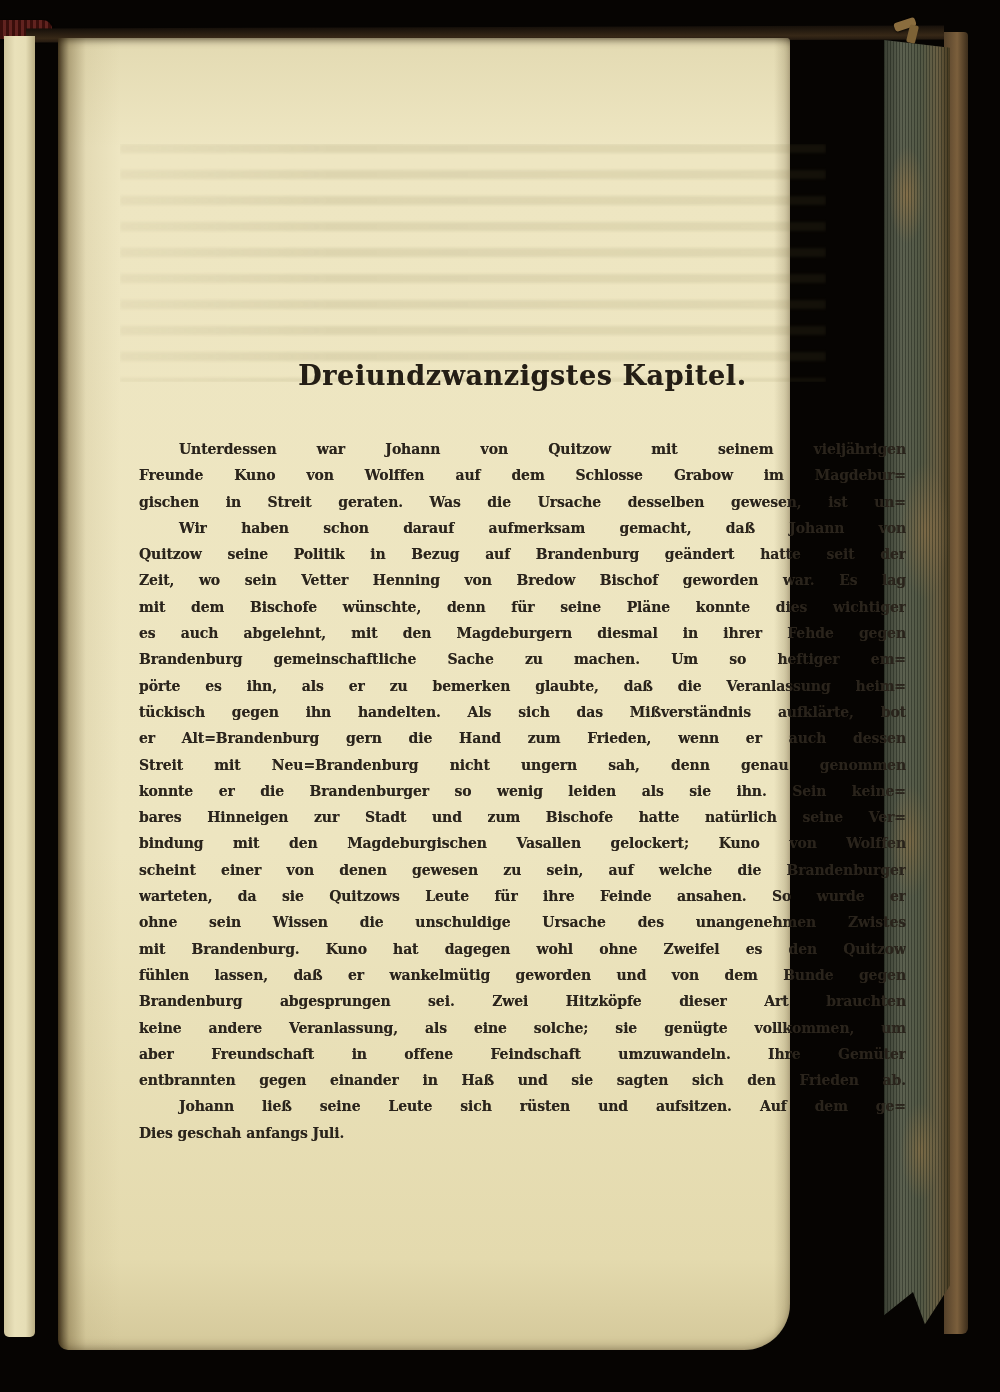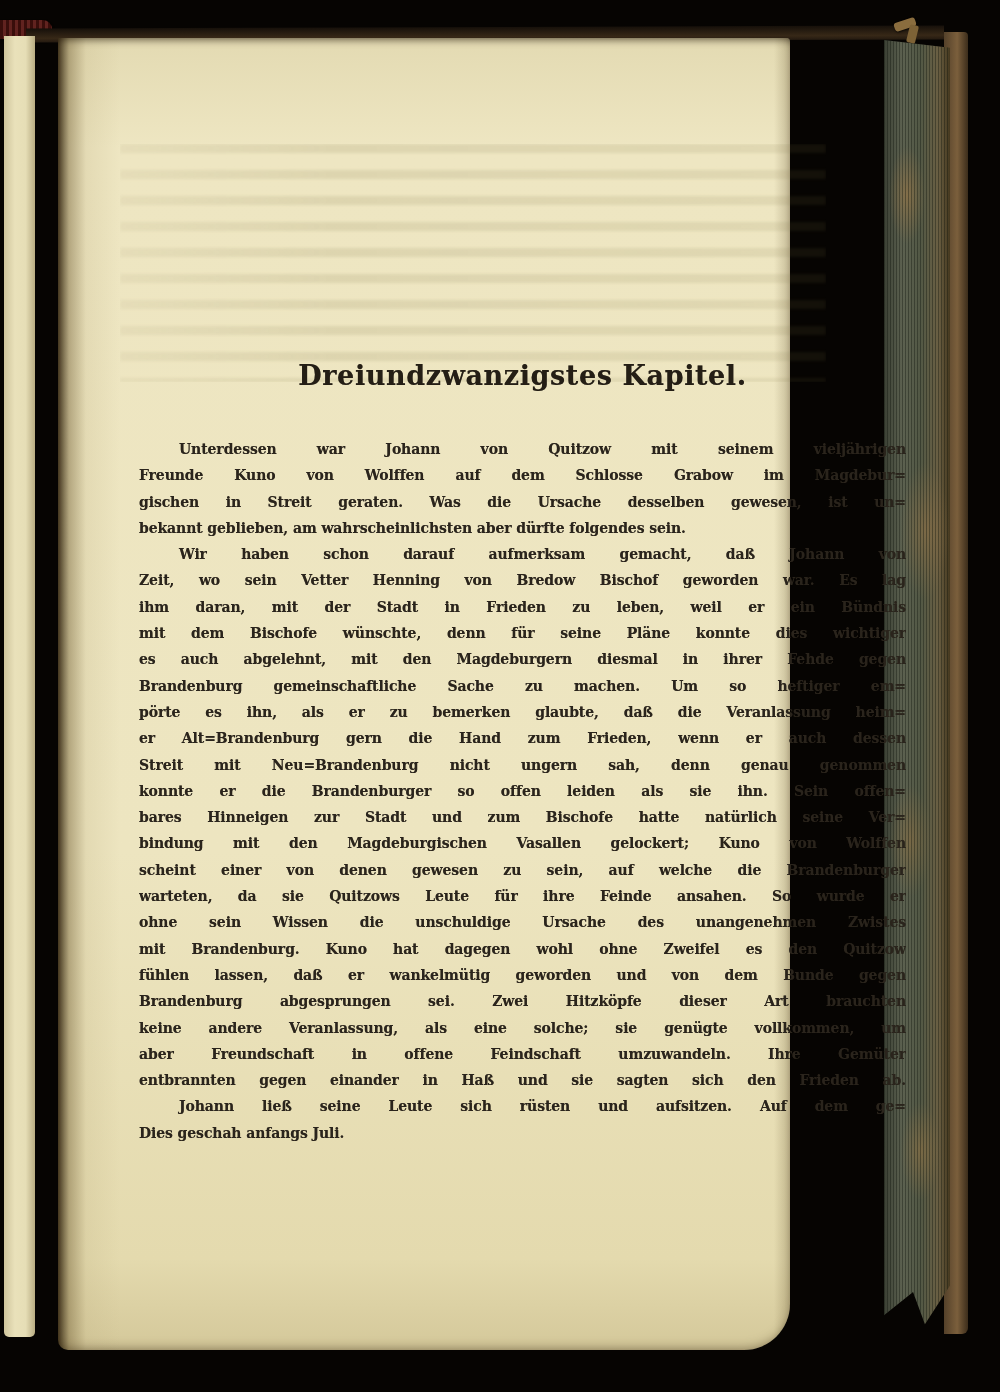--- a/index.html
+++ b/index.html
@@ -120,31 +120,31 @@
   <div class="fore-edge"></div>
   <div class="tassel"></div>
 
   <div class="main-page">
     <div class="ghost"></div>
     <h1 class="heading">Dreiundzwanzigstes Kapitel.</h1>
     <div class="text-block" id="text-block">
         <div class="line indent">Unterdessen war Johann von Quitzow mit seinem vieljährigen</div>
         <div class="line">Freunde Kuno von Wolffen auf dem Schlosse Grabow im Magdebur=</div>
         <div class="line">gischen in Streit geraten. Was die Ursache desselben gewesen, ist un=</div>
-        <div class="line end">bekannt geblieben, am wahrscheinlichsten aber dürfte folgendes sein.</div>
         <div class="line indent">Wir haben schon darauf aufmerksam gemacht, daß Johann von</div>
+        <div class="line">Quitzow seine Politik in Bezug auf Brandenburg geändert hatte seit der</div>
         <div class="line">Zeit, wo sein Vetter Henning von Bredow Bischof geworden war. Es lag</div>
-        <div class="line">ihm daran, mit der Stadt in Frieden zu leben, weil er ein Bündnis</div>
         <div class="line">mit dem Bischofe wünschte, denn für seine Pläne konnte dies wichtiger</div>
         <div class="line">es auch abgelehnt, mit den Magdeburgern diesmal in ihrer Fehde gegen</div>
         <div class="line">Brandenburg gemeinschaftliche Sache zu machen. Um so heftiger em=</div>
         <div class="line">pörte es ihn, als er zu bemerken glaubte, daß die Veranlassung heim=</div>
+        <div class="line">tückisch gegen ihn handelten. Als sich das Mißverständnis aufklärte, bot</div>
         <div class="line">er Alt=Brandenburg gern die Hand zum Frieden, wenn er auch dessen</div>
         <div class="line">Streit mit Neu=Brandenburg nicht ungern sah, denn genau genommen</div>
-        <div class="line">konnte er die Brandenburger so offen leiden als sie ihn. Sein offen=</div>
+        <div class="line">konnte er die Brandenburger so wenig leiden als sie ihn. Sein keine=</div>
         <div class="line">bares Hinneigen zur Stadt und zum Bischofe hatte natürlich seine Ver=</div>
         <div class="line">bindung mit den Magdeburgischen Vasallen gelockert; Kuno von Wolffen</div>
         <div class="line">scheint einer von denen gewesen zu sein, auf welche die Brandenburger</div>
         <div class="line">warteten, da sie Quitzows Leute für ihre Feinde ansahen. So wurde er</div>
         <div class="line">ohne sein Wissen die unschuldige Ursache des unangenehmen Zwistes</div>
         <div class="line">mit Brandenburg. Kuno hat dagegen wohl ohne Zweifel es den Quitzow</div>
         <div class="line">fühlen lassen, daß er wankelmütig geworden und von dem Bunde gegen</div>
         <div class="line">Brandenburg abgesprungen sei. Zwei Hitzköpfe dieser Art brauchten</div>
         <div class="line">keine andere Veranlassung, als eine solche; sie genügte vollkommen, um</div>
         <div class="line">aber Freundschaft in offene Feindschaft umzuwandeln. Ihre Gemüter</div>

